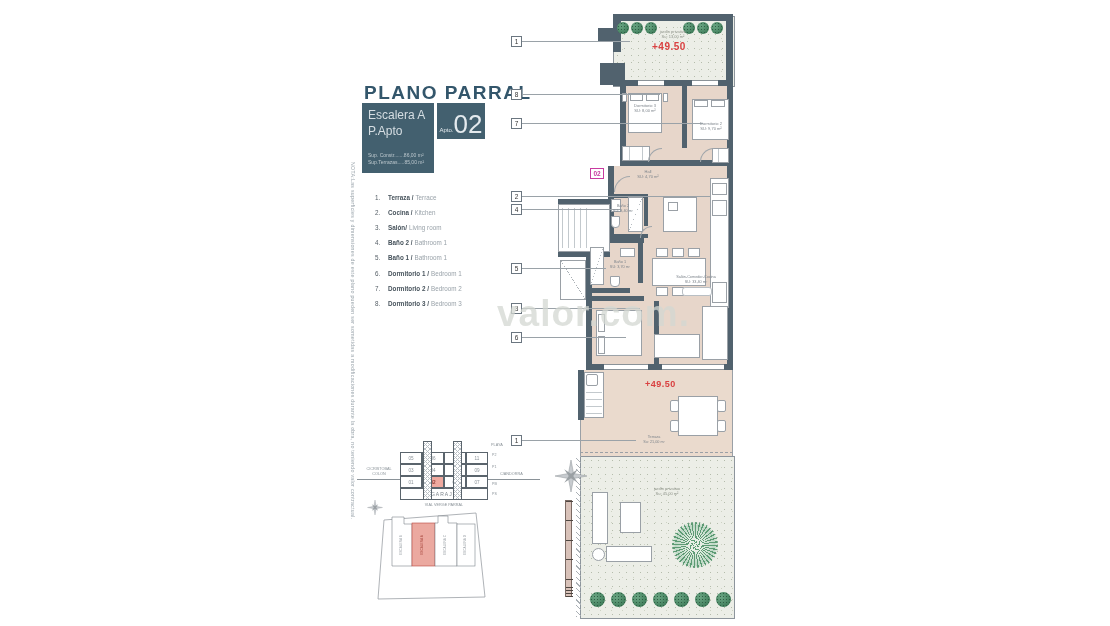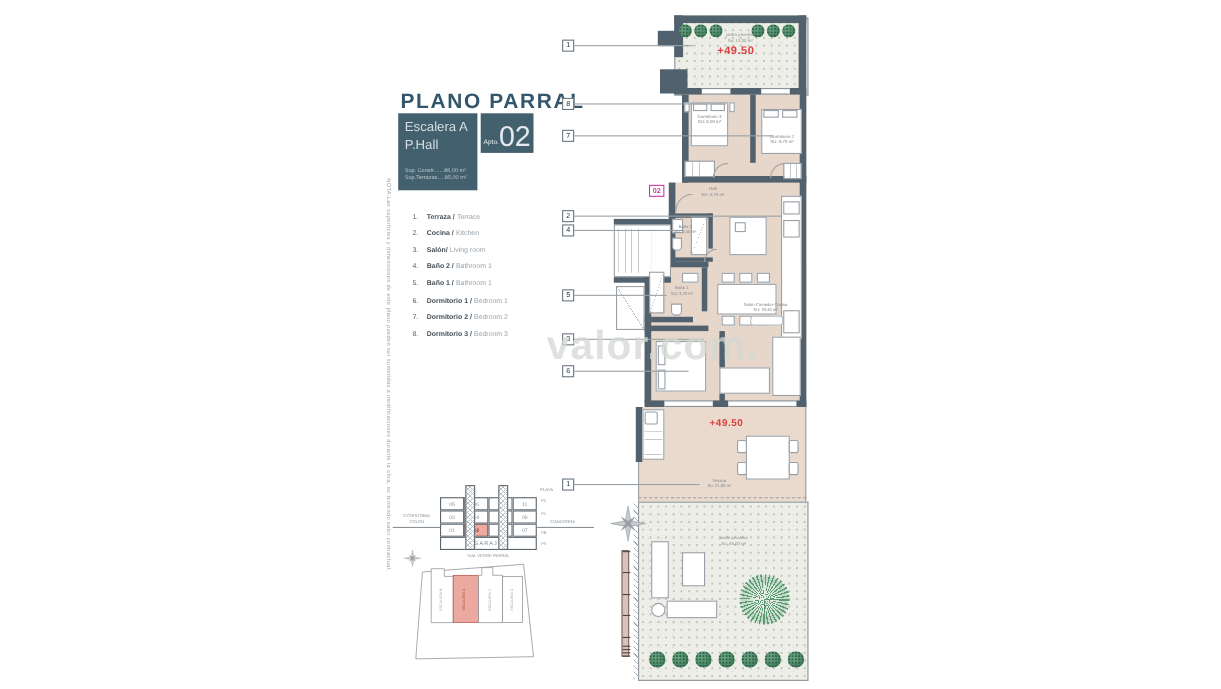--- a/index.html
+++ b/index.html
@@ -43,21 +43,21 @@
 </style>
 </head>
 <body>
 
 <div class="abs" style="left:347px;top:162px;height:366px;width:9px;writing-mode:vertical-rl;font-size:5.2px;color:#9aa4ab;letter-spacing:0.3px;">NOTA:Las superficies y dimensiones de este plano pueden ser sometidas a modificaciones durante la obra, no teniendo valor contractual.</div>
 
 <div class="abs" style="left:364px;top:82px;font-size:19px;font-weight:700;letter-spacing:1.5px;color:#33566B;">PLANO PARRAL</div>
 
 <div class="abs" style="left:362px;top:103px;width:72px;height:70px;background:#43606F;color:#d6dee3;padding:5px 0 0 6px;box-sizing:border-box;">
   <div style="font-size:12px;font-weight:400;">Escalera A</div>
-  <div style="font-size:12px;margin-top:2px;">P.Hall</div>
+  <div style="font-size:12px;margin-top:2px;">P.Apto</div>
   <div style="font-size:5px;color:#bcc7cd;margin-top:14px;">Sup. Constr.......86,00 m²</div>
   <div style="font-size:5px;color:#bcc7cd;margin-top:1px;">Sup.Terrazas.....85,00 m²</div>
 </div>
 
 <div class="abs" style="left:437px;top:103px;width:48px;height:36px;background:#43606F;color:#e4eaee;display:flex;align-items:flex-end;justify-content:center;padding-bottom:2px;box-sizing:border-box;">
   <span style="font-size:6px;margin-bottom:4px;">Apto.</span>
   <span style="font-size:26px;font-weight:300;line-height:0.95;">02</span>
 </div>
 
 <div class="abs" style="left:375px;top:190px;">

